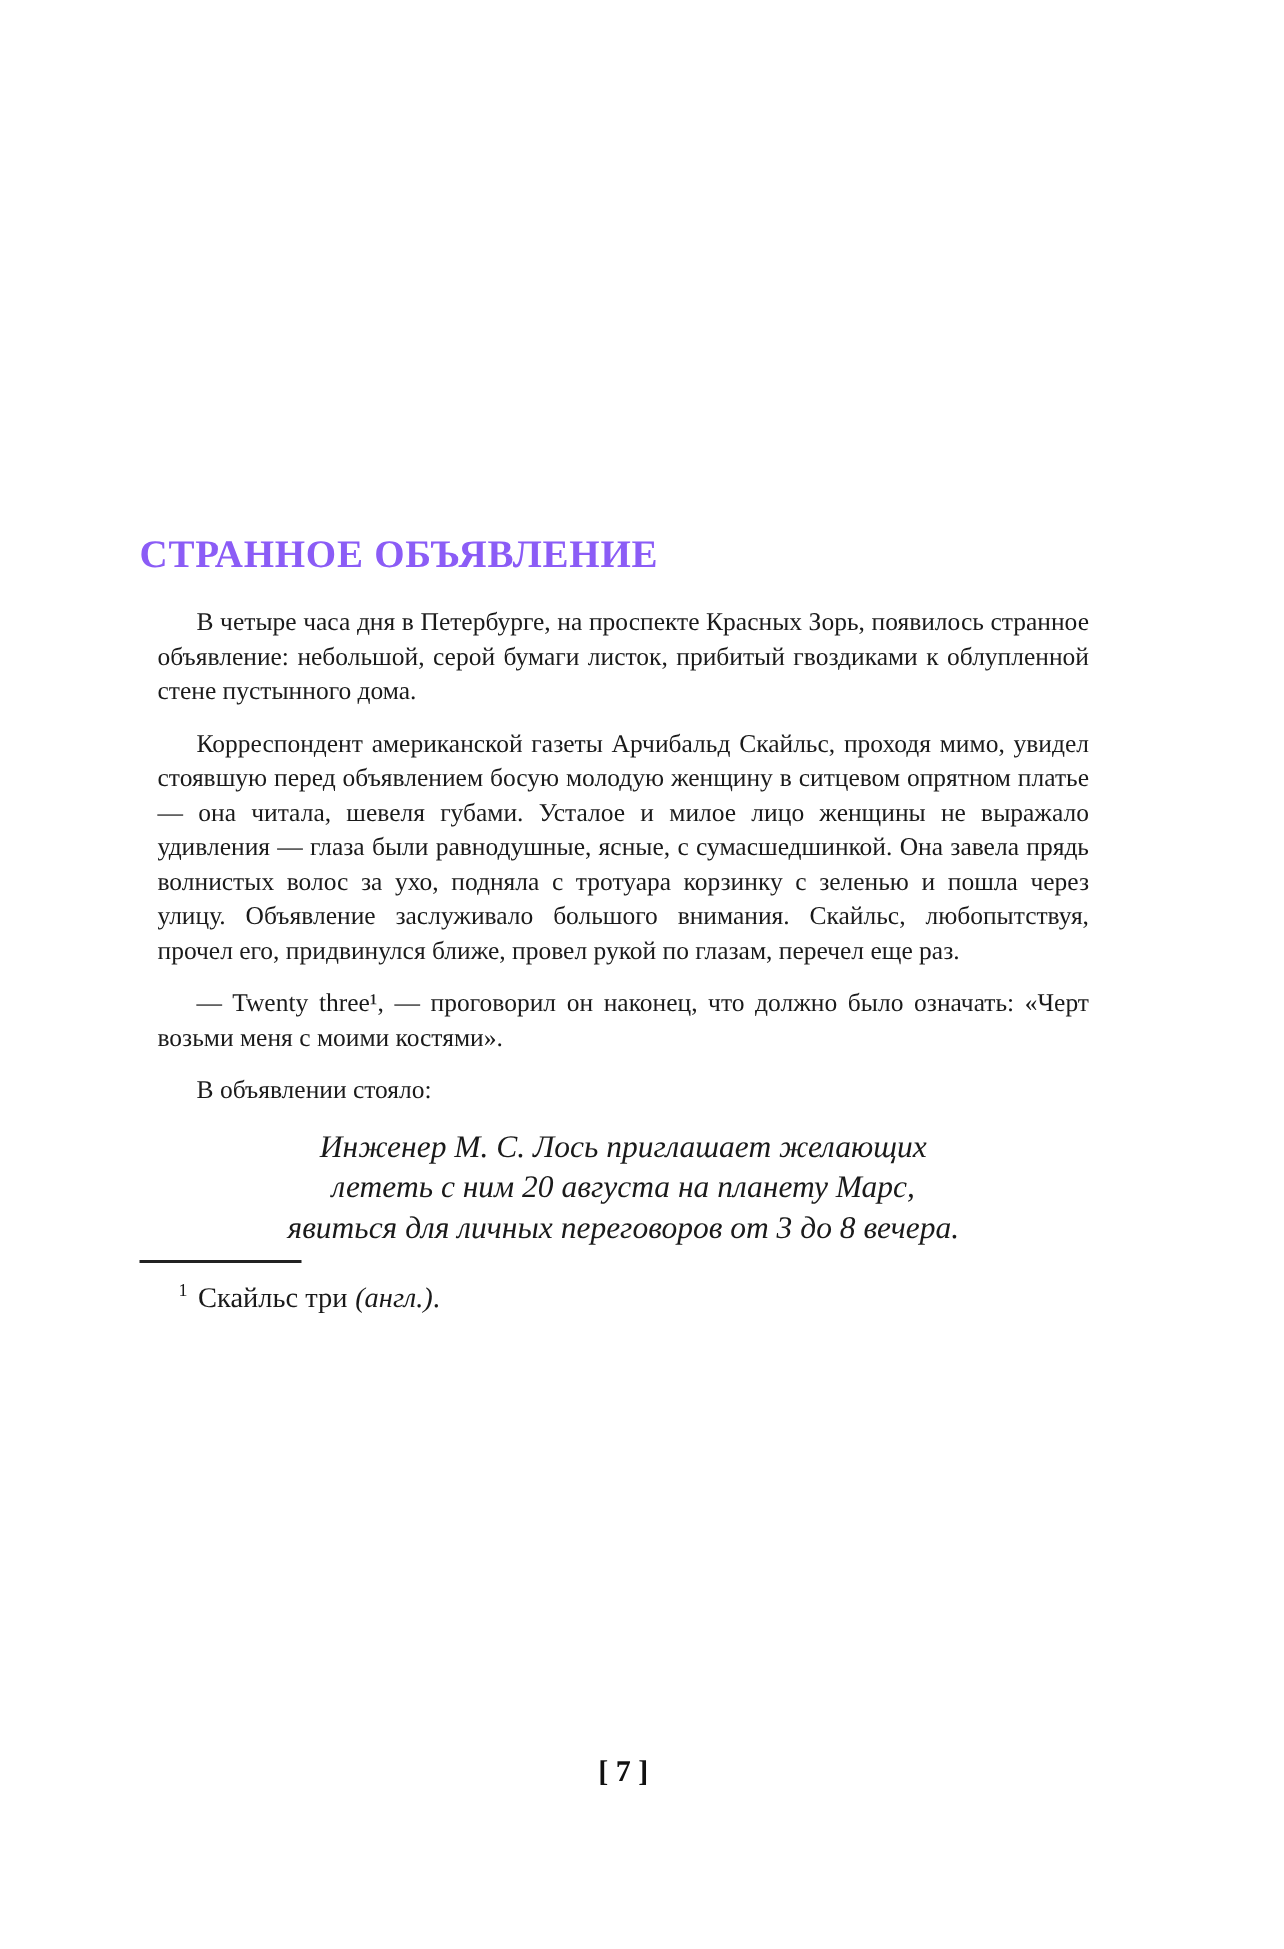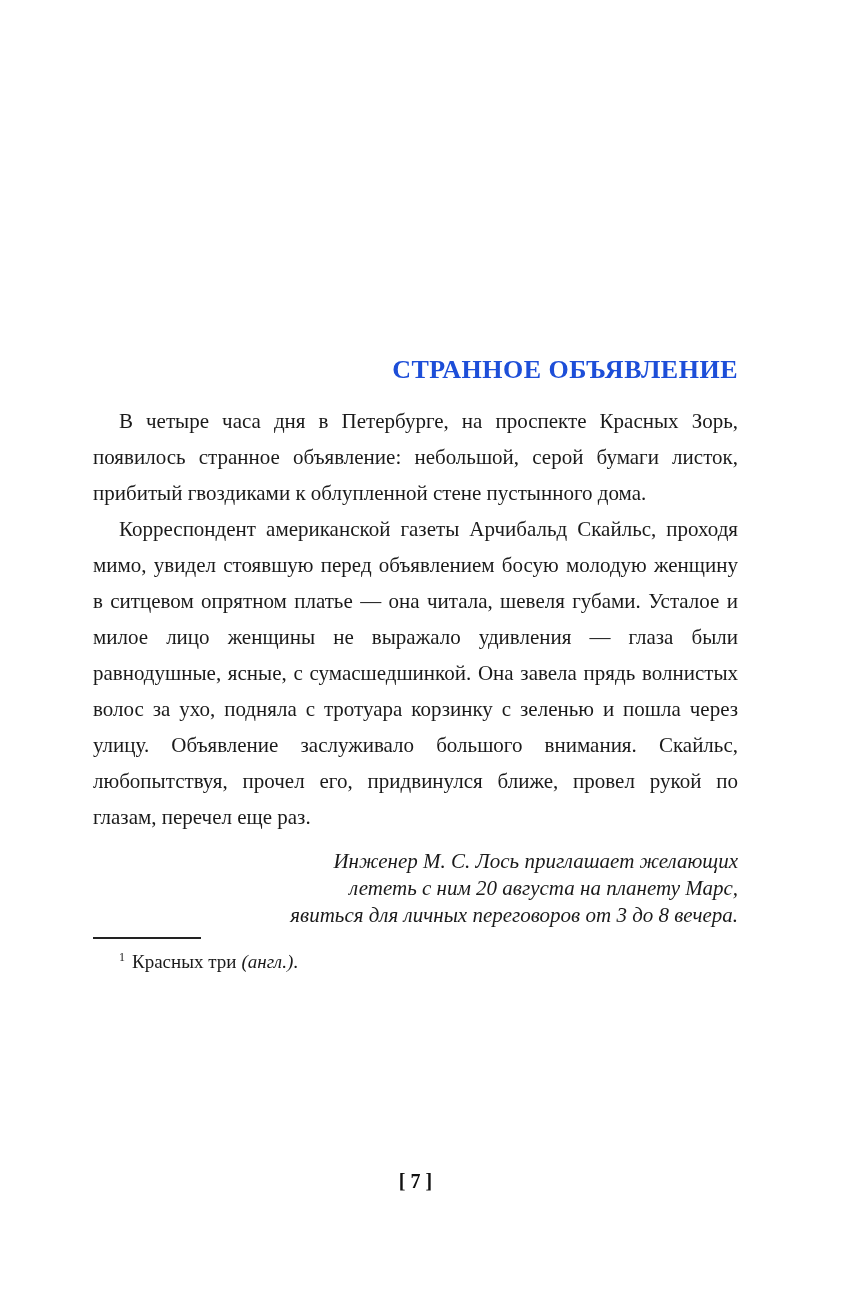--- a/index.html
+++ b/index.html
@@ -19,42 +19,41 @@
   .text-block {
     position: absolute;
     left: 93px;
     top: 356px;
     width: 645px;
   }
   .chapter-title {
     font-size: 26px;
     line-height: 28px;
     font-weight: bold;
-    text-align: right;
+    text-align: left;
     letter-spacing: 0.5px;
-    color: #1d4ed8;
+    color: #8b5cf6;
     margin: 0 0 19px 0;
   }
   .body-par {
-    font-size: 21px;
-    line-height: 36px;
+    font-size: 17px;
+    line-height: 23px;
     text-align: justify;
     text-indent: 26px;
-    margin: 0;
+    margin: 12px;
   }
   .announcement {
     font-style: italic;
     text-align: center;
     font-size: 21px;
     line-height: 27px;
     margin: 13px 0 7px 0;
   }
   .announcement .ann-line {
     display: block;
-    text-align: right;
   }
   .footnote-rule {
     width: 108px;
     height: 0;
     border: none;
     border-top: 2px solid #222222;
     margin: 8px 0 6px 0;
   }
   .footnote {
     font-size: 19px;
@@ -85,32 +84,34 @@
 
 <div class="page">
   <div class="text-block">
 
     <h1 class="chapter-title">СТРАННОЕ ОБЪЯВЛЕНИЕ</h1>
 
     <p class="body-par">В четыре часа дня в Петербурге, на проспекте Красных Зорь, появилось странное объявление: небольшой, серой бумаги листок, прибитый гвоздиками к облупленной стене пустынного дома.</p>
 
     <p class="body-par">Корреспондент американской газеты Арчибальд Скайльс, проходя мимо, увидел стоявшую перед объявлением босую молодую женщину в ситцевом опрятном платье — она читала, шевеля губами. Усталое и милое лицо женщины не выражало удивления — глаза были равнодушные, ясные, с сумасшедшинкой. Она завела прядь волнистых волос за ухо, подняла с тротуара корзинку с зеленью и пошла через улицу. Объявление заслуживало большого внимания. Скайльс, любопытствуя, прочел его, придвинулся ближе, провел рукой по глазам, перечел еще раз.</p>
 
+    <p class="body-par">— Twenty three¹, — проговорил он наконец, что должно было означать: «Черт возьми меня с моими костями».</p>
 
+    <p class="body-par">В объявлении стояло:</p>
 
     <div class="announcement">
       <span class="ann-line">Инженер М. С. Лось приглашает желающих</span>
       <span class="ann-line">лететь с ним 20 августа на планету Марс,</span>
       <span class="ann-line">явиться для личных переговоров от 3 до 8 вечера.</span>
     </div>
 
 
 
     <hr class="footnote-rule">
 
     <p class="footnote">
-      <sup>1</sup><span>Красных три</span><em>(англ.)</em><span>.</span>
+      <sup>1</sup><span>Скайльс три</span><em>(англ.)</em><span>.</span>
     </p>
 
   </div>
 
   <div class="page-number">[ 7 ]</div>
 </div>
 
 </body></html>

